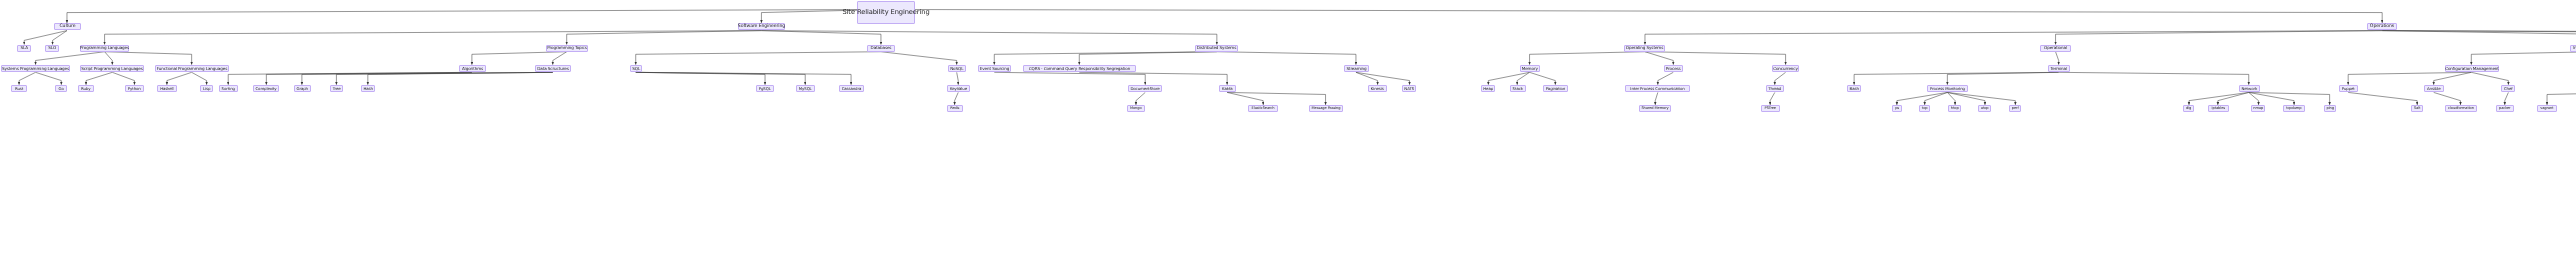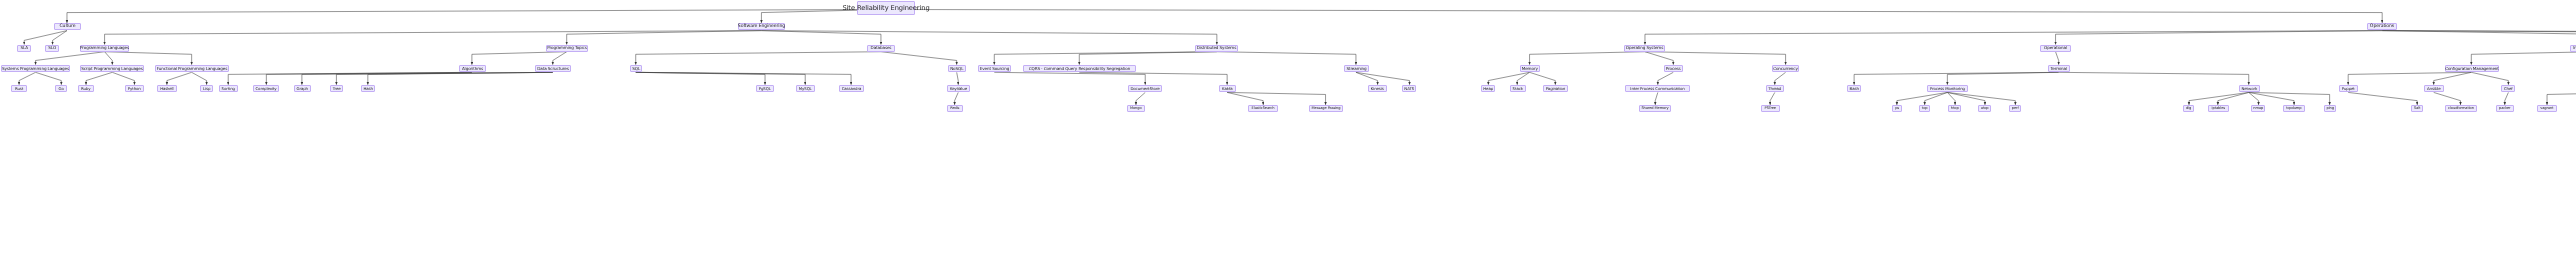--- a/index.html
+++ b/index.html
@@ -140,21 +140,21 @@
         <path d="M6317,140 L6226,156 L6226,164" fill="none" stroke="#333333" stroke-width="1" marker-end="url(#arr)"></path>
         <path d="M6317,140 L6330,156 L6330,164" fill="none" stroke="#333333" stroke-width="1" marker-end="url(#arr)"></path>
         <path d="M6317,140 L6465,156 L6465,164" fill="none" stroke="#333333" stroke-width="1" marker-end="url(#arr)"></path>
         <path d="M6317,140 L6600,144 L6600,164" fill="none" stroke="#333333" stroke-width="1" marker-end="url(#arr)"></path>
         <path d="M6744,140 L6748,156 L6748,164" fill="none" stroke="#333333" stroke-width="1" marker-end="url(#arr)"></path>
         <path d="M6979,140 L6887,156 L6887,164" fill="none" stroke="#333333" stroke-width="1" marker-end="url(#arr)"></path>
         <path d="M6979,140 L7009,156 L7009,164" fill="none" stroke="#333333" stroke-width="1" marker-end="url(#arr)"></path>
       </g>
   </svg>
   <div id="node-layer">
-      <div class="node root" style="left: 857px; top: 1px; width: 58px; height: 14px;">Site Reliability Engineering</div>
+      <div class="node root" style="left: 857px; top: 1px; width: 58px; height: 23px;">Site Reliability Engineering</div>
       <div class="node lvl2" style="left: 54px; top: 23px; width: 27px; height: 7.2px;">Culture</div>
       <div class="node lvl2" style="left: 738px; top: 23px; width: 47px; height: 7.2px;">Software Engineering</div>
       <div class="node lvl2" style="left: 2367px; top: 23px; width: 30px; height: 7.2px;">Operations</div>
       <div class="node lvl3" style="left: 17px; top: 45px; width: 14.4px; height: 6.7px;">SLA</div>
       <div class="node lvl3" style="left: 45px; top: 45px; width: 14.4px; height: 6.7px;">SLO</div>
       <div class="node lvl3" style="left: 80px; top: 45px; width: 49px; height: 6.7px;">Programming Languages</div>
       <div class="node lvl3" style="left: 546px; top: 45px; width: 42px; height: 6.7px;">Programming Topics</div>
       <div class="node lvl3" style="left: 867px; top: 45px; width: 28px; height: 6.7px;">Databases</div>
       <div class="node lvl3" style="left: 1195px; top: 45px; width: 43px; height: 6.7px;">Distributed Systems</div>
       <div class="node lvl3" style="left: 1624px; top: 45px; width: 41px; height: 6.7px;">Operating Systems</div>

